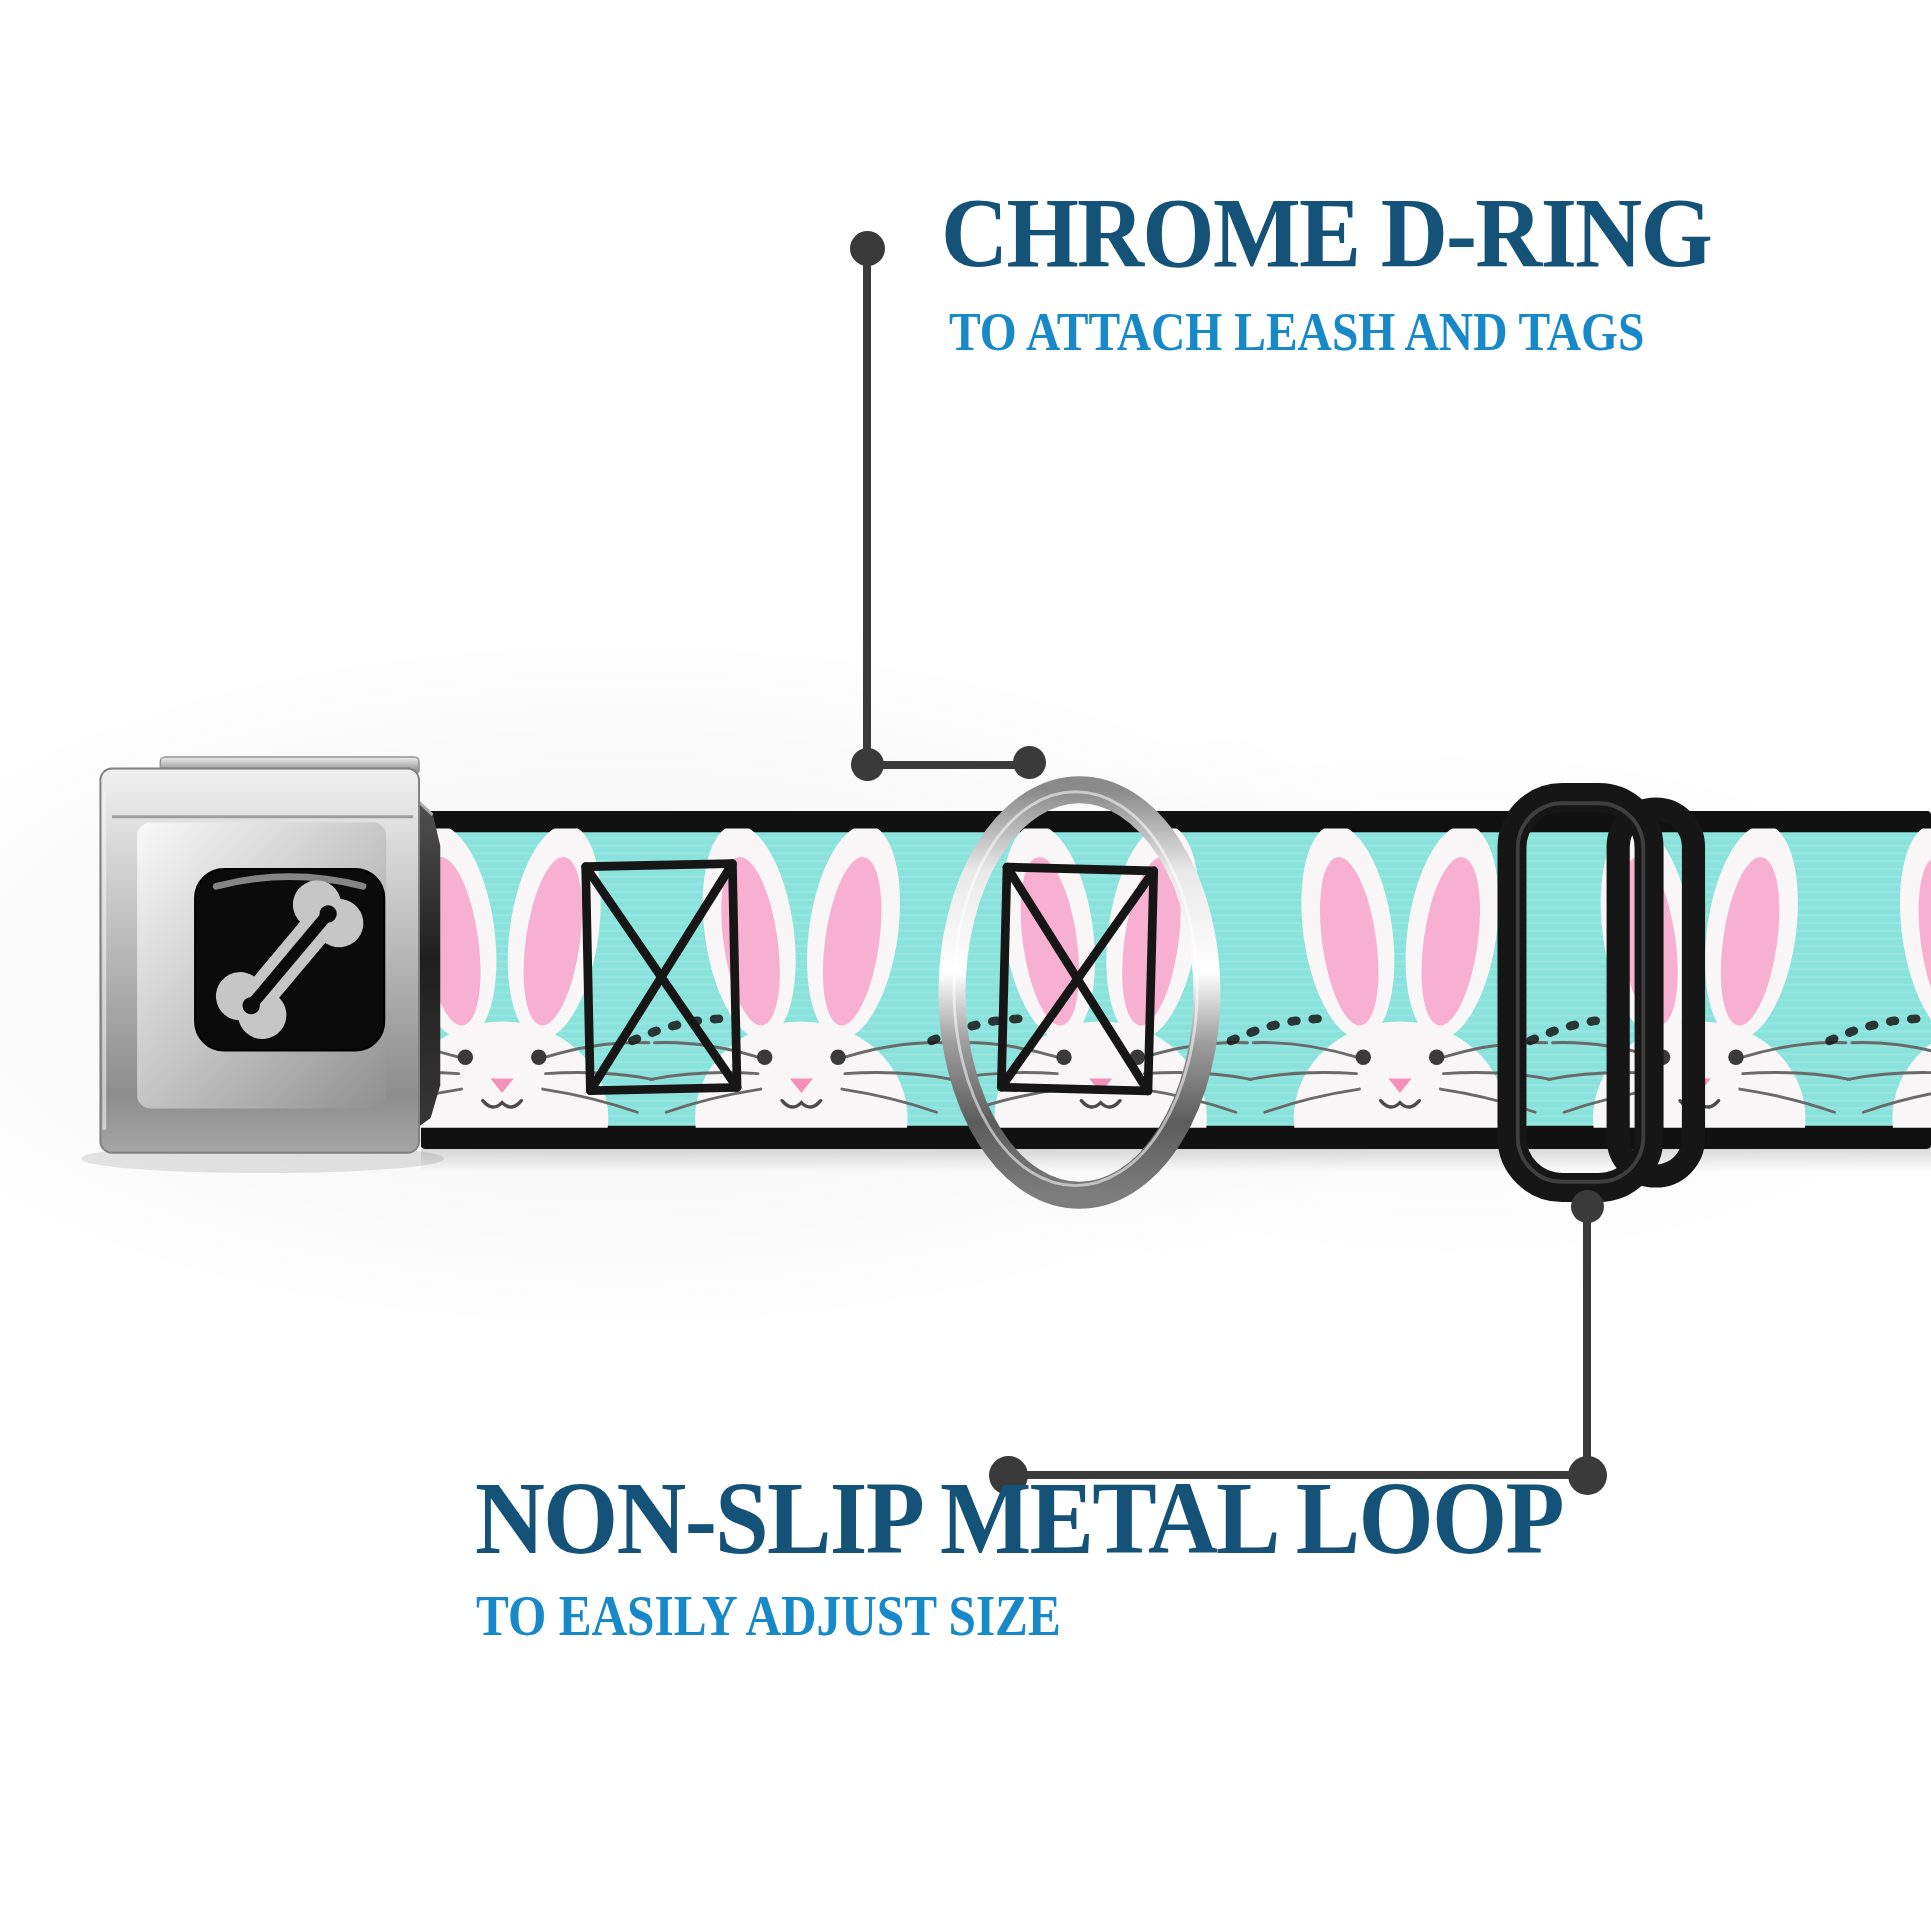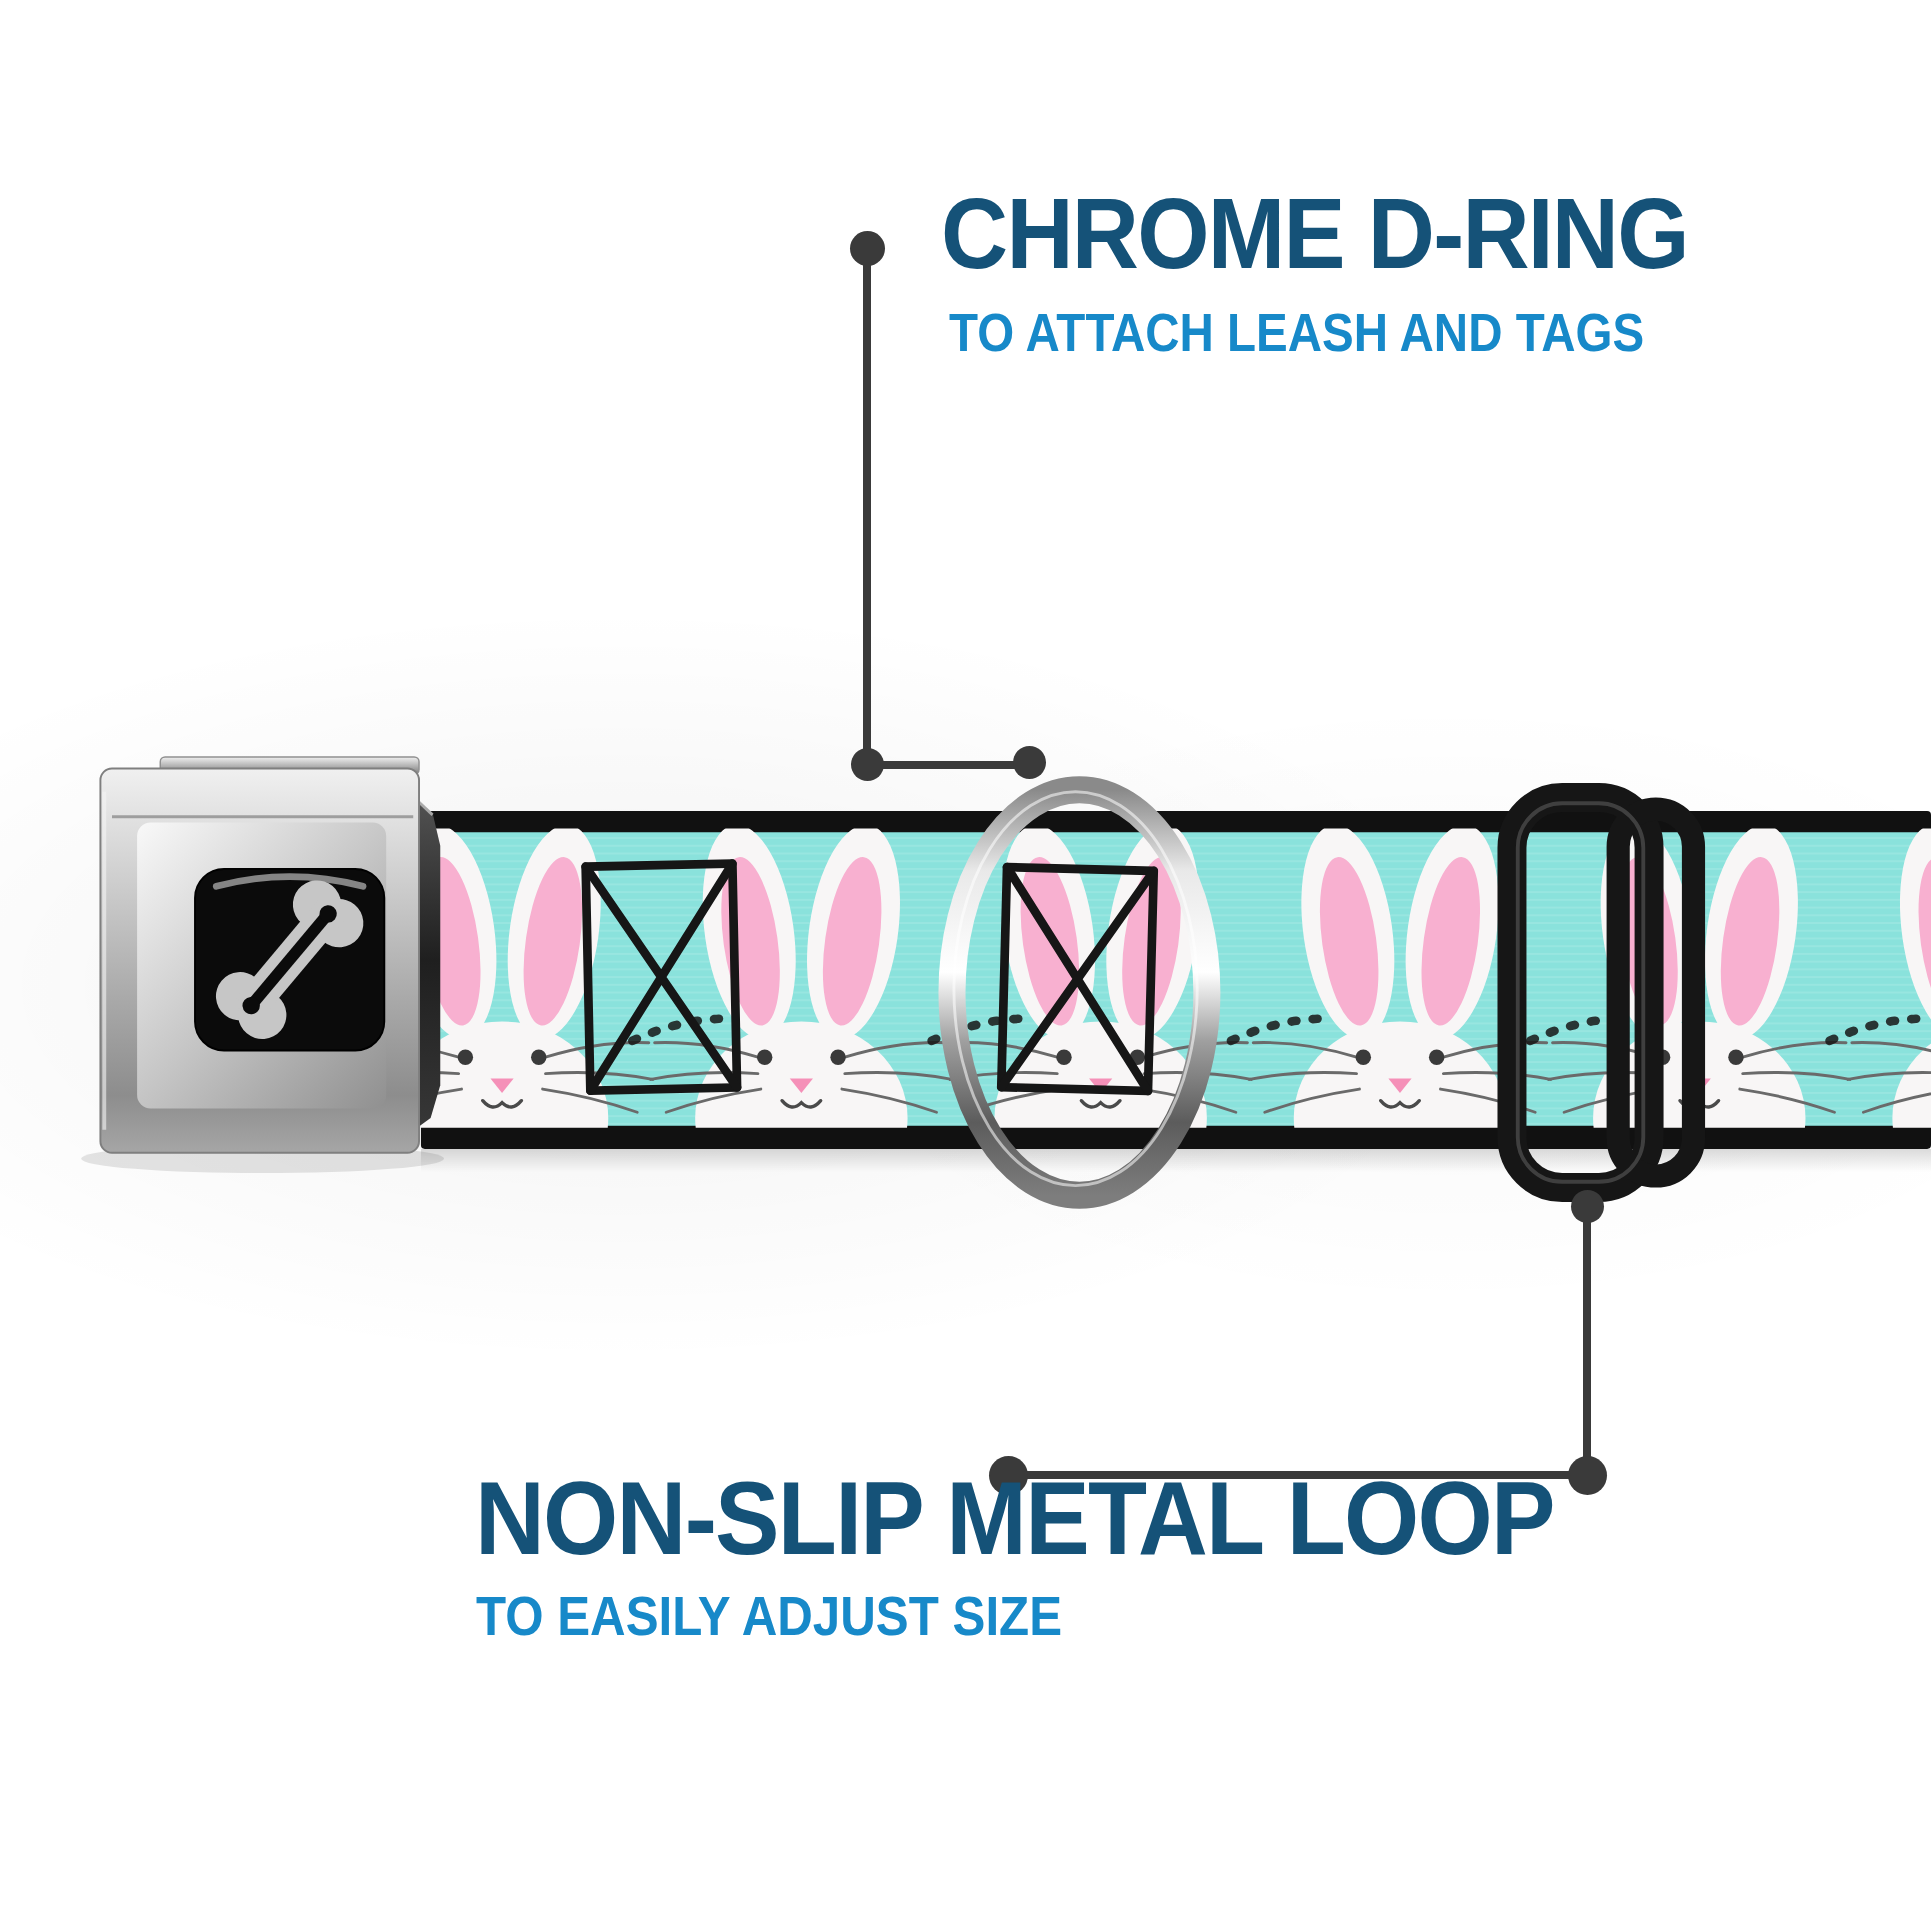--- a/index.html
+++ b/index.html
@@ -1,18 +1,18 @@
 <!DOCTYPE html>
 <html style="--headline-blue: #155278; --subtitle-blue: #1789c9; --callout-gray: #3a3a3a; --strap-aqua: #8ae2dc; --strap-edge: #111111; --bunny-white: #f8f6f6; --ear-pink: #f8b0d0; --nose-pink: #f590b8; --hardware: #161616; --buckle-silver: #bdbdbd; --logo-gray: #c6c6c6; --logo-plate: #0b0b0b; --strap-edge-black: #111111; --hardware-black: #161616; --logo-plate-black: #0b0b0b;"><head>
 <meta charset="utf-8">
 <style>
   html,body{margin:0;padding:0;background:#ffffff;}
   .canvas{
     position:relative;width:1931px;height:1931px;overflow:hidden;
-    background:#ffffff;font-family:Liberation Sans, sans-serif;
+    background:#ffffff;font-family:Liberation Serif, serif;
   }
   .bg-tint{
     position:absolute;inset:0;
     background:
       radial-gradient(1255px 541px at 32% 51%, rgba(0,0,0,0.055), rgba(0,0,0,0) 70%),
       radial-gradient(869px 406px at 75% 52%, rgba(0,0,0,0.03), rgba(0,0,0,0) 75%);
   }
   .scene{position:absolute;left:0;top:0;}
   .callout-line{position:absolute;background:var(--callout-gray,#3a3a3a);}
   .callout-dot{position:absolute;border-radius:50%;background:var(--callout-gray,#3a3a3a);}

